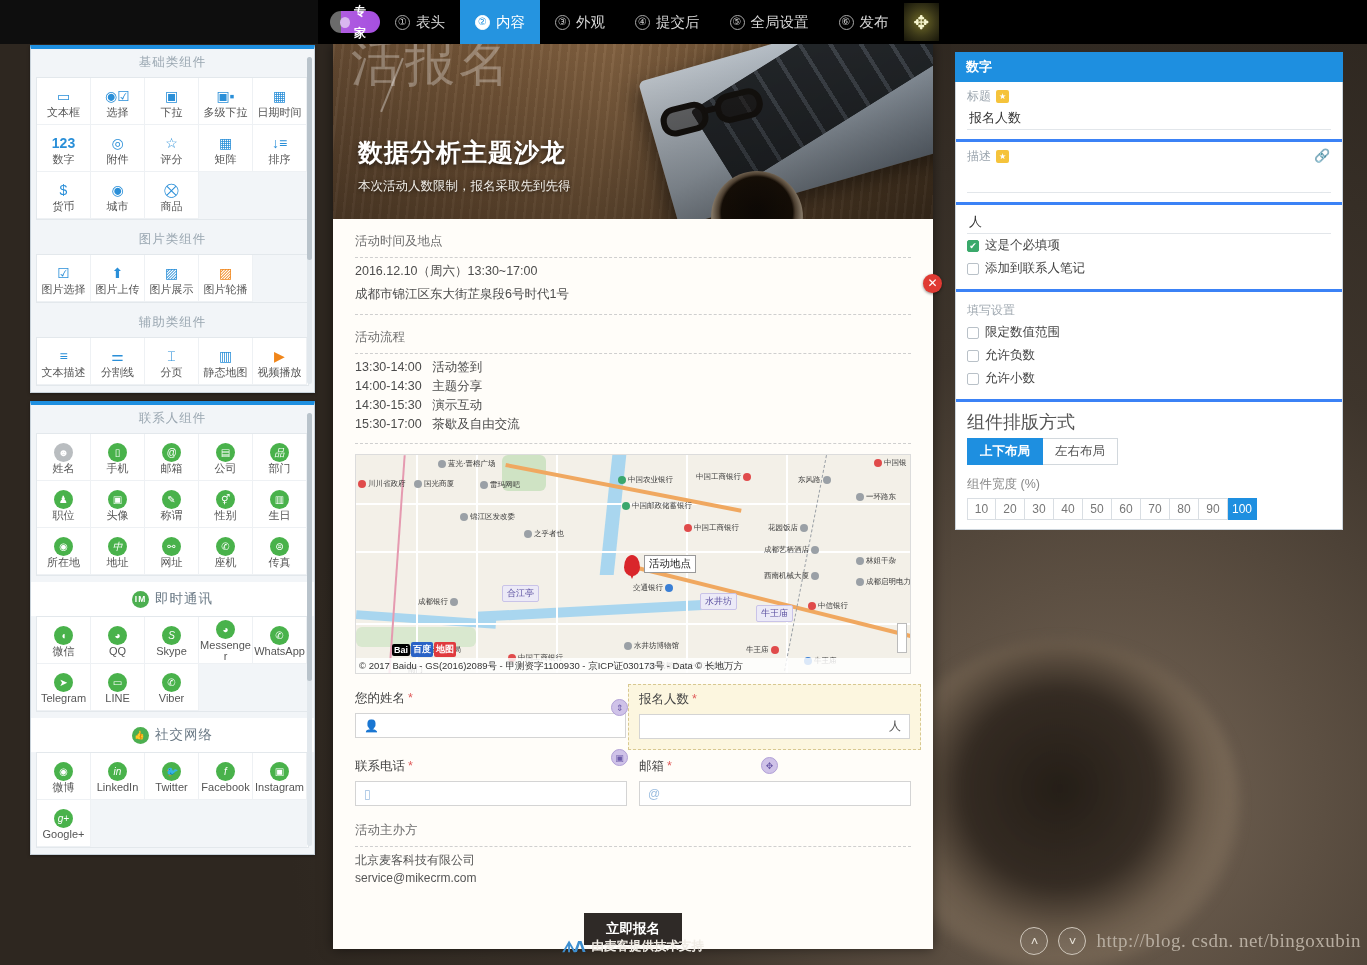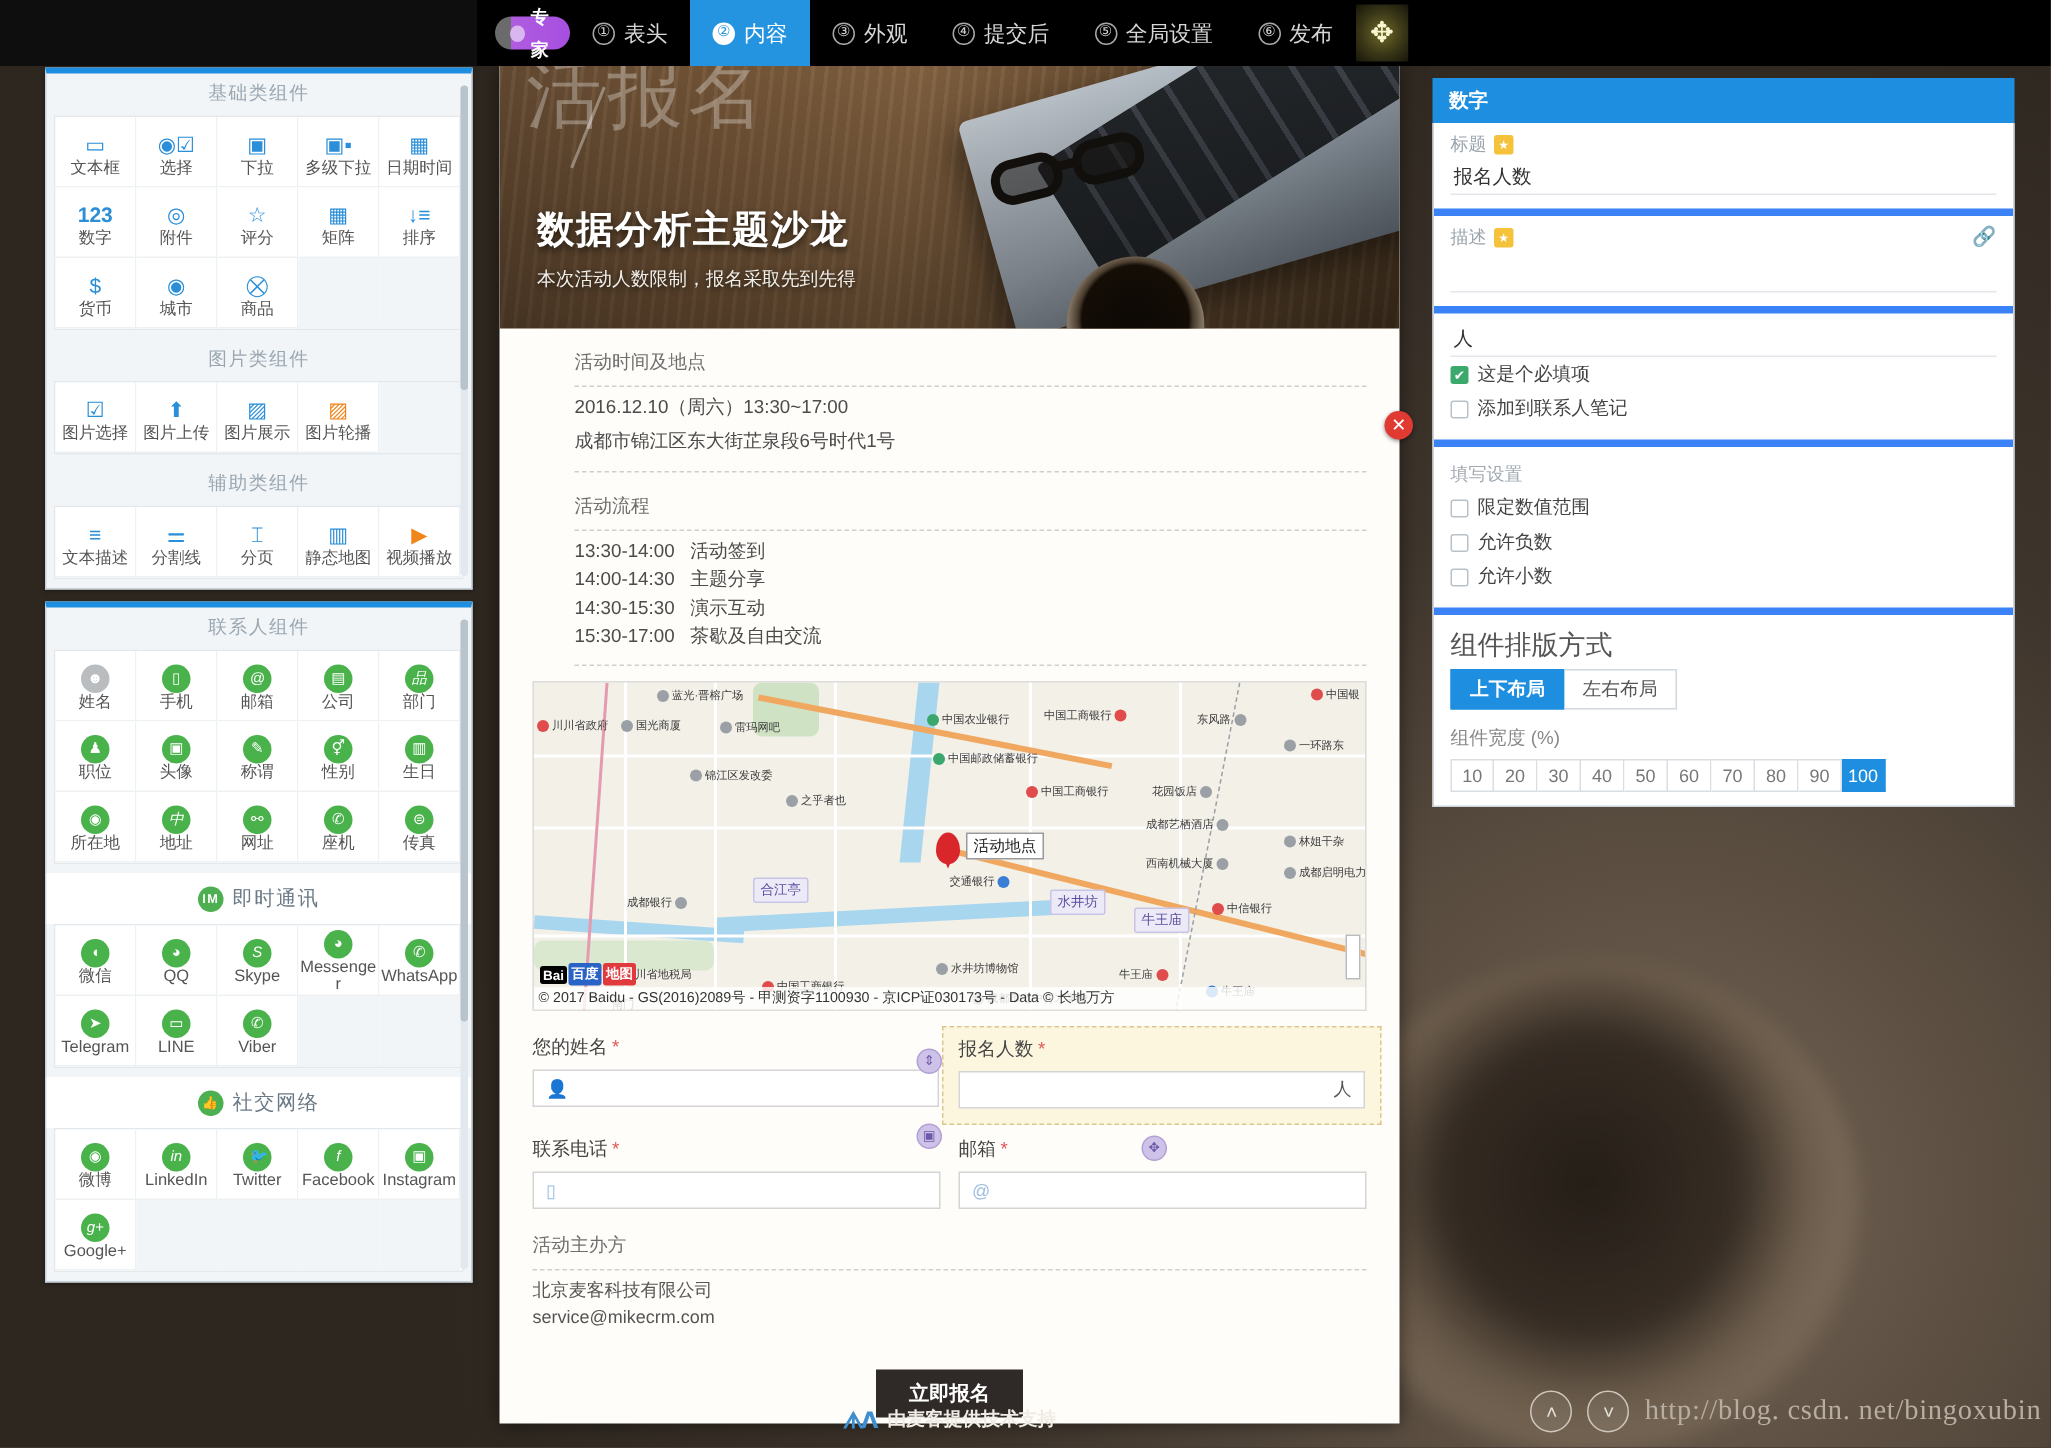--- a/index.html
+++ b/index.html
@@ -159,21 +159,21 @@
   }
   #hero h1{
     position:absolute; left:25px; bottom:50px; margin:0;
     color:#fff; font-size:25px; font-weight:bold; letter-spacing:1px;
     text-shadow:0 2px 5px rgba(0,0,0,.6);
   }
   #hero .sub{
     position:absolute; left:25px; bottom:24px;
     color:#f2efe9; font-size:12.5px; text-shadow:0 1px 4px rgba(0,0,0,.7);
   }
-  .sect{ padding:14px 22px 0;margin-left:28px; }
+  .sect{ padding:14px 22px 0; }
   .sect-title{ font-size:12.5px; color:#6f6f6f; padding-bottom:7px; }
   .dashed{ border-top:1px dashed #cfcfcf; }
   .sect-line{ font-size:12.5px; color:#4c4c4c; line-height:20px; padding-top:3px;}
   .flow-row{ font-size:12.5px; color:#4c4c4c; line-height:19px; }
 
   
   #map-wrap{ margin:10px 22px 0; position:relative; }
   #map{
     position:relative; width:556px; height:220px; overflow:hidden;
     border:1px solid #dcdcdc;
@@ -194,21 +194,21 @@
   }
   #map .pin::after{ content:""; position:absolute; left:4px; top:15px; border-left:4px solid transparent; border-right:4px solid transparent; border-top:9px solid #d9262b; }
   #map .pin-label{
     position:absolute; background:#fff; border:1px solid #999; padding:1px 4px;
     font-size:10.5px; color:#222; white-space:nowrap;
   }
   #map .baidu-logo{
     position:absolute; left:4px; bottom:16px; display:flex; align-items:center; gap:1px;
   }
   #map .baidu-logo span{ font-size:9px; font-weight:bold; color:#fff; padding:1px 2px; border-radius:2px;}
-  #map .bl1{ background:#000000;} #map .bl2{ background:#2a63c6;} #map .bl3{ background:#e03a3e;}
+  #map .bl1{ background:#000000;margin-left:32px;} #map .bl2{ background:#2a63c6;} #map .bl3{ background:#e03a3e;}
   #map .map-credit{
     position:absolute; left:0; right:0; bottom:0; height:15px; line-height:15px;
     background:rgba(255,255,255,.82); font-size:9.5px; color:#333; padding-left:3px; white-space:nowrap;
   }
   #map .zoomctl{ position:absolute; right:3px; bottom:20px; width:10px; height:30px; border:1px solid #bbb; background:#fff;}
 
   
   #form-area{ padding:16px 22px 0; }
   .frow{ display:flex; gap:12px; margin-bottom:12px; position:relative; }
   .fcol{ flex:1; position:relative; }
@@ -249,21 +249,21 @@
 
   
   #right-panel{ position:absolute; left:955px; top:48px; width:388px; z-index:20; }
   .rp-head{
     background:#1e8fe0; color:#fff; font-size:13px; font-weight:bold;
     padding:7px 11px; display:flex; align-items:center; justify-content:space-between;
     cursor:pointer;
   }
   .rp-body{ background:#fff; border:1px solid #cdd5dc; border-top:none; }
   .rp-sub{ background:#1e8fe0; color:#fff; font-size:13px; font-weight:bold; padding:6px 11px; }
-  .rp-sec{ padding:6px 11px 9px; border-bottom:5px solid #3b82f6; }
+  .rp-sec{ padding:6px 11px 9px; border-bottom:3px solid #3b82f6; }
   .rp-label{ font-size:12px; color:#9aa4ad; display:flex; align-items:center; gap:5px; margin-bottom:2px;}
   .star{ width:13px;height:13px; background:#f5c33b; color:#fff; font-size:8px;
          display:inline-flex;align-items:center;justify-content:center; border-radius:2px;}
   .ul-input{
     border:none; border-bottom:1px solid #e2e6ea; width:100%;
     font-size:13px; color:#333; padding:3px 2px 4px; outline:none; background:transparent;
     font-family:"Liberation Sans","DejaVu Sans",sans-serif;
   }
   .ul-input::placeholder{ color:#8d8d8d; }
   .rp-row-between{ display:flex; align-items:flex-start; justify-content:space-between; }

